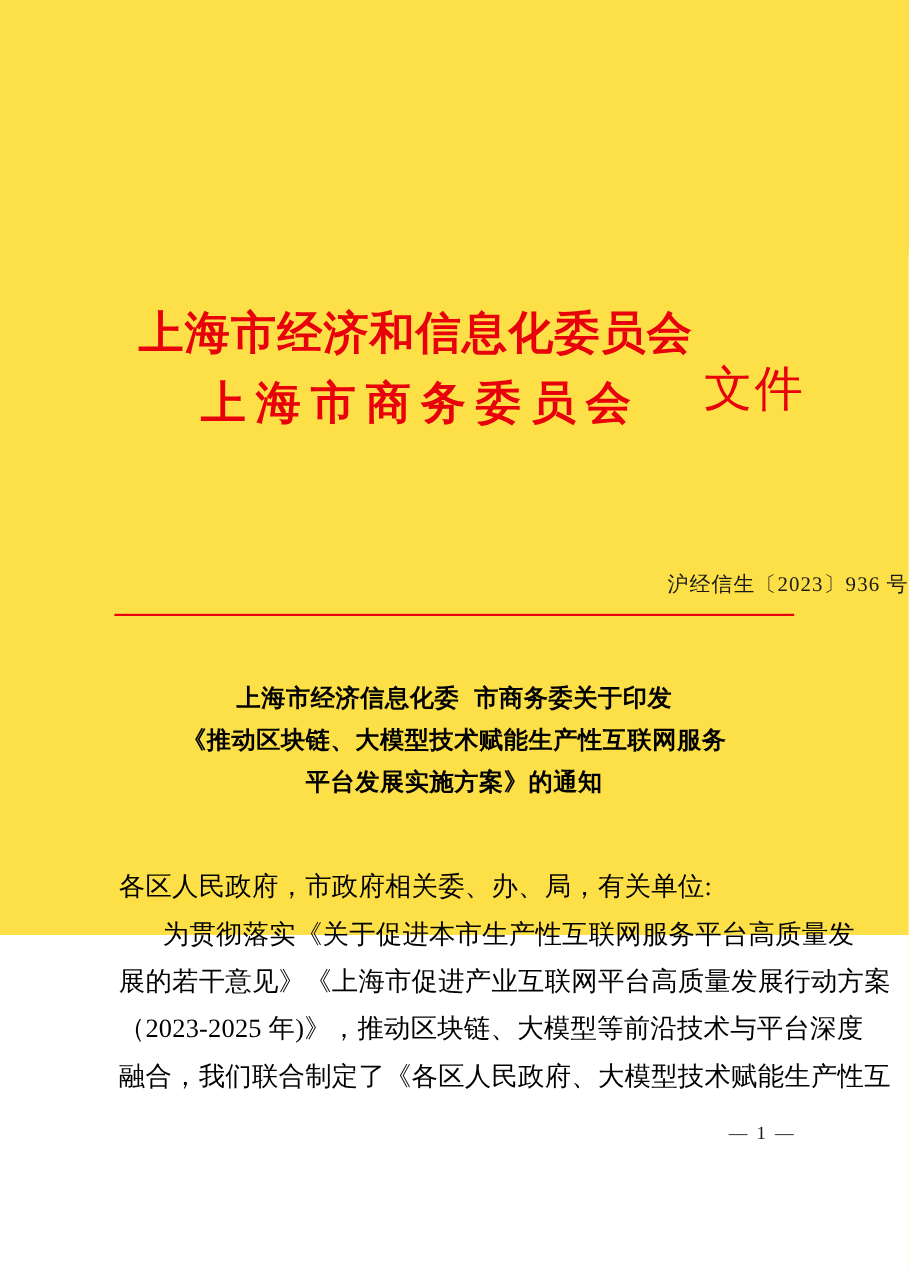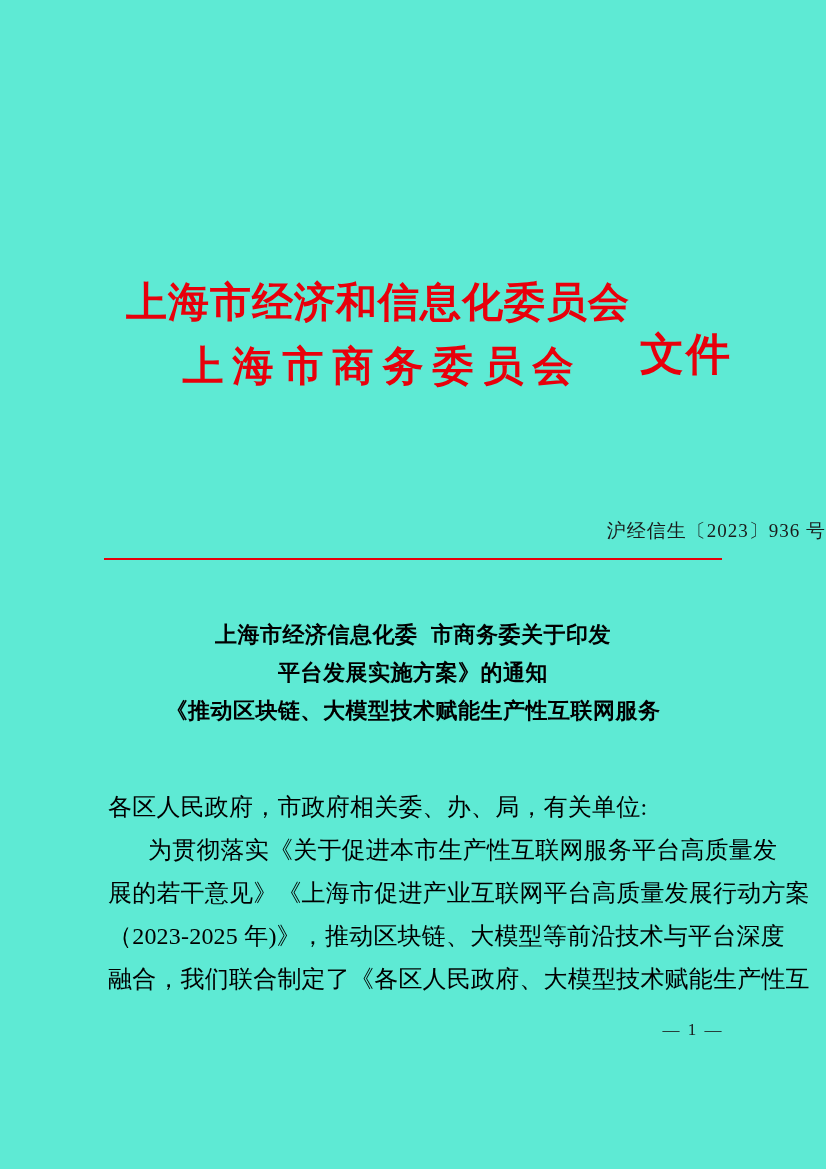--- a/index.html
+++ b/index.html
@@ -11,22 +11,22 @@
     width: 826px;
     height: 1169px;
     font-family: "Liberation Serif", "DejaVu Serif", serif;
     position: relative;
     overflow: hidden;
   }
 
   .page {
     position: relative;
     width: 826px;
-    height: 1169px;
-    background: #5eead4;
+    height: 850px;
+    background: #fde047;
   }
 
   
   .masthead {
     position: absolute;
     left: 0;
     top: 270px;
     width: 826px;
     height: 180px;
   }
@@ -49,21 +49,21 @@
   .org-line.spaced {
     letter-spacing: 9px;
     text-indent: 9px;
   }
   .wenjian {
     position: absolute;
     left: 640px;
     top: 58px;
     color: #e8000b;
     font-family: "DejaVu Serif", "Liberation Serif", serif;
-    font-weight: bold;
+    font-weight: normal;
     font-size: 44px;
     line-height: 52px;
     letter-spacing: 2px;
     white-space: nowrap;
   }
 
   
   .doc-number {
     position: absolute;
     left: 0;
@@ -150,22 +150,22 @@
     </div>
     <div class="wenjian">文件</div>
   </div>
 
   <div class="doc-number">沪经信生〔2023〕936 号</div>
 
   <div class="red-rule"></div>
 
   <div class="title-block">
     <div class="title-line">上海市经济信息化委 市商务委关于印发</div>
+    <div class="title-line">《推动区块链、大模型技术赋能生产性互联网服务</div>
     <div class="title-line">平台发展实施方案》的通知</div>
-    <div class="title-line">《推动区块链、大模型技术赋能生产性互联网服务</div>
   </div>
 
   <div class="body-block">
     <div class="body-line">各区人民政府，市政府相关委、办、局，有关单位:</div>
     <div class="body-line indent">为贯彻落实《关于促进本市生产性互联网服务平台高质量发</div>
     <div class="body-line">展的若干意见》《上海市促进产业互联网平台高质量发展行动方案</div>
     <div class="body-line">（2023-2025 年)》，推动区块链、大模型等前沿技术与平台深度</div>
     <div class="body-line">融合，我们联合制定了《各区人民政府、大模型技术赋能生产性互</div>
   </div>
 

